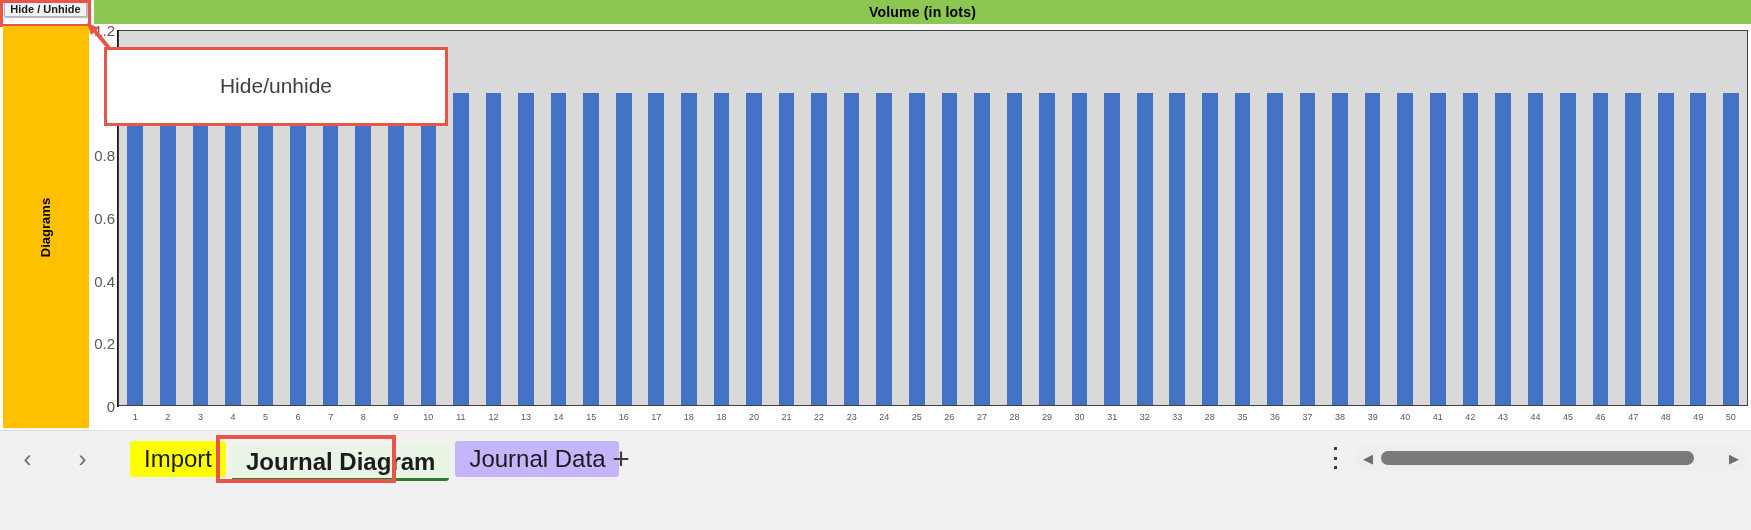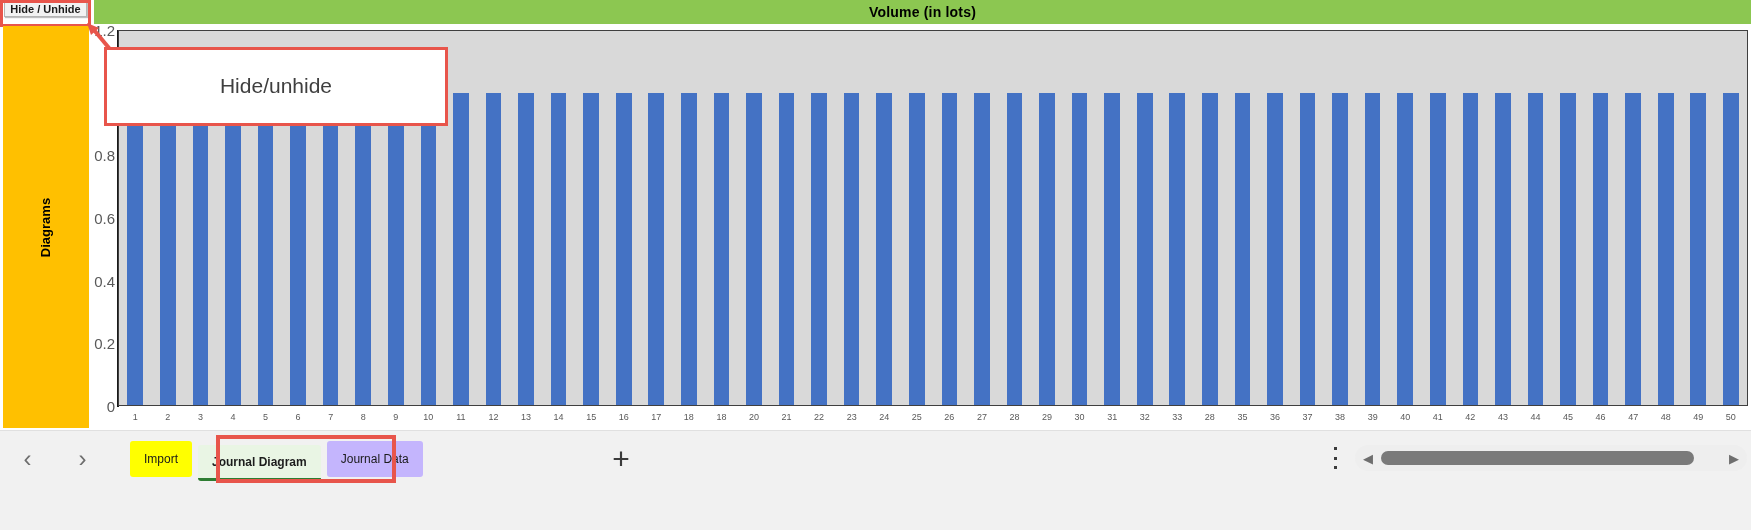--- a/index.html
+++ b/index.html
@@ -189,21 +189,21 @@
     left: 130px; top: 6px;
     height: 44px;
     display: flex;
     align-items: center;
   }
   .tab {
     height: 36px;
     padding: 0 14px;
     display: flex;
     align-items: center;
-    font-size: 12px;
+    font-size: 24px;
     color: #1a1a1a;
     border-radius: 3px;
     margin-right: 6px;
     white-space: nowrap;
     box-sizing: border-box;
   }
   .tab-import { background: #ffff00; }
   .tab-active {
     background: #e9f5e4;
     font-weight: bold;

